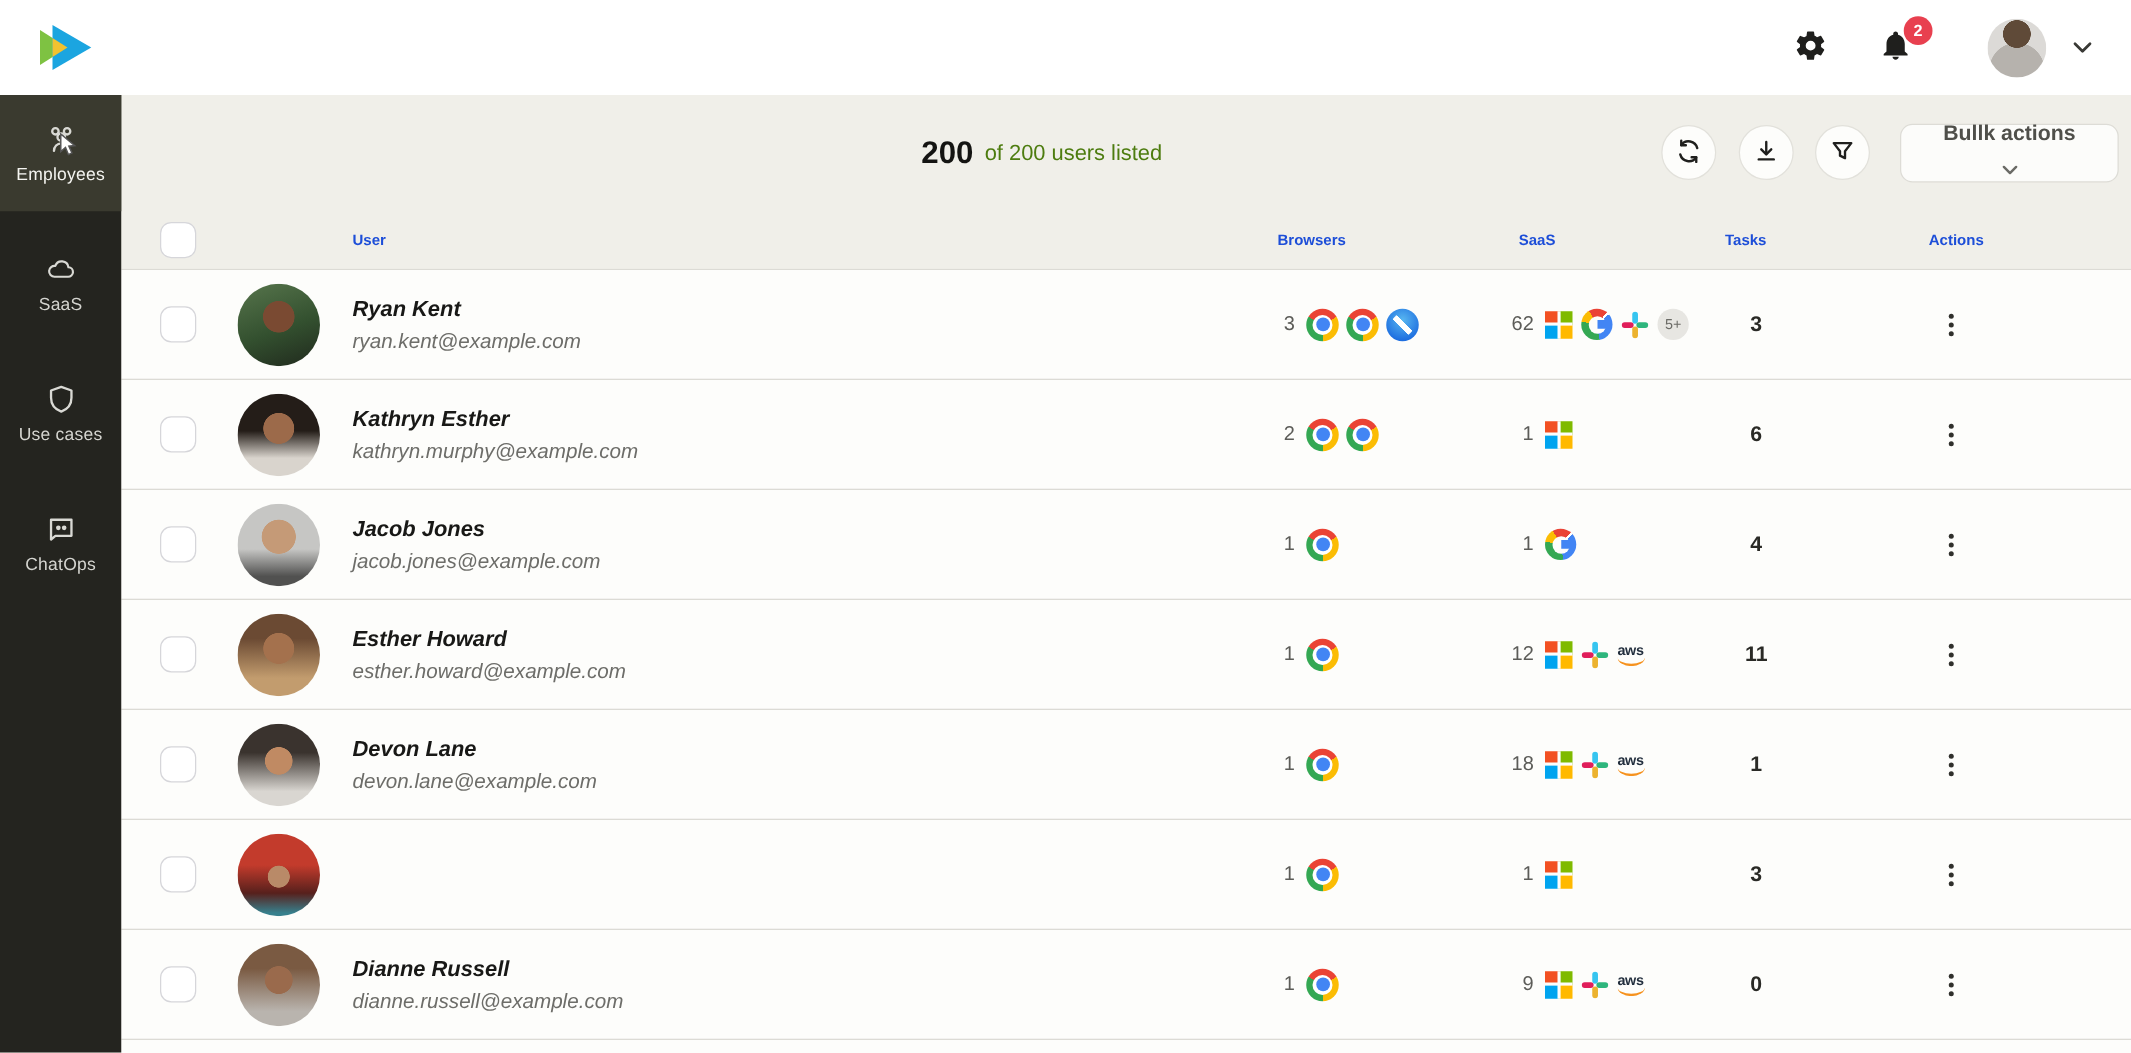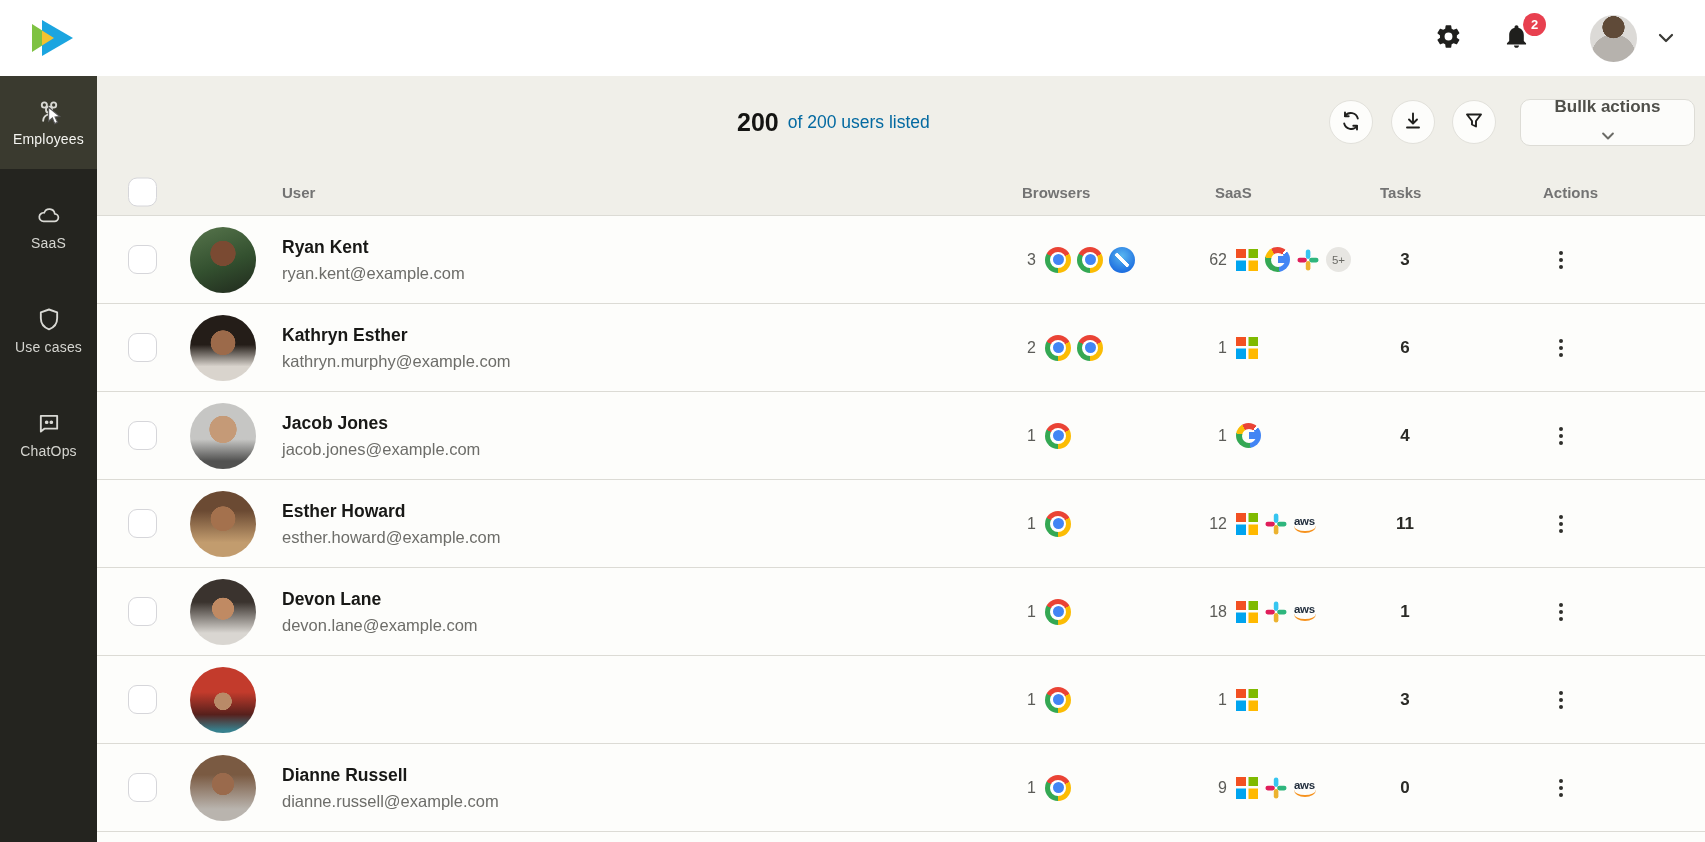--- a/index.html
+++ b/index.html
@@ -40,32 +40,32 @@
   
   .toolbar { position:relative; height:92px; }
   .search-box { position:absolute; left:20px; top:19px; width:584px; height:54px; background:#fff;
     border:1px solid #e8e7e1; border-radius:10px; display:flex; align-items:center; padding:0 18px; }
   .search-box input { flex:1; border:none; outline:none; font-size:17px; color:#2c2c28;
     font-family:"Liberation Sans", sans-serif; margin-left:12px; background:transparent; }
   .search-box input::placeholder { color:#7d7d78; }
   .clear-x { border:none; background:transparent; cursor:pointer; display:flex; padding:4px; }
   .count-wrap { position:absolute; left:640px; top:0; height:92px; display:flex; align-items:center; }
   .count-bold { font-size:25px; font-weight:700; color:#141412; margin-right:9px; }
-  .count-rest { font-size:17.5px; color:#0369a1; }
+  .count-rest { font-size:17.5px; color:#4d7c0f; }
   .circ-btn { position:absolute; top:24px; width:44px; height:44px; border-radius:50%; background:#fdfdfb;
     border:1px solid #e2e1db; display:flex; align-items:center; justify-content:center; cursor:pointer; }
   .btn-refresh { left:1232px; } .btn-download { left:1294px; } .btn-filter { left:1355px; }
   .bulk-btn { position:absolute; left:1423px; top:23px; width:175px; height:47px; background:#fcfcfa;
     border:1px solid #dddcd6; border-radius:10px; display:flex; align-items:center; justify-content:center;
     gap:10px; cursor:pointer;flex-direction:column; }
   .bulk-label { font-size:17px; font-weight:600; color:#4f4f4a; }
 
   
   .thead { position:relative; height:47px; }
-  .th { position:absolute; top:50%; transform:translateY(-50%); font-size:15px; font-weight:700; color:#737373; }
+  .th { position:absolute; top:50%; transform:translateY(-50%); font-size:12px; font-weight:700; color:#1d4ed8; }
   .th-user { left:185px; } .th-browsers { left:925px; } .th-saas { left:1118px; }
   .th-tasks { left:1283px; } .th-actions { left:1446px; }
 
   
   .cb { display:inline-block; width:29px; height:29px; background:#fff; border:1.5px solid #d6d6da;
     border-radius:9px; cursor:pointer; }
   .thead .cb { position:absolute; left:31px; top:50%; transform:translateY(-50%); }
 
   
   .rows { position:relative; }
@@ -79,21 +79,21 @@
   .av-a3 { background:radial-gradient(circle at 50% 40%, #c59a77 0 26%, rgba(0,0,0,0) 27%),
            linear-gradient(180deg,#c6c6c4 0 55%,#515150 88%); }
   .av-a4 { background:radial-gradient(circle at 50% 42%, #a4714d 0 24%, rgba(0,0,0,0) 25%),
            linear-gradient(180deg,#6b4a33 0 30%,#c29c6e 78%); }
   .av-a5 { background:radial-gradient(circle at 50% 45%, #c08a63 0 22%, rgba(0,0,0,0) 23%),
            linear-gradient(180deg,#3a332e 0 35%,#d9d6d1 82%); }
   .av-a6 { background:radial-gradient(circle at 50% 52%, #b98a68 0 18%, rgba(0,0,0,0) 19%),
            linear-gradient(180deg,#c33b2c 0 38%,#57201c 72%,#37808d 96%); }
   .av-a7 { background:radial-gradient(circle at 50% 44%, #9a6a4c 0 22%, rgba(0,0,0,0) 23%),
            linear-gradient(180deg,#7a5a42 0 30%,#b9b4ae 82%); }
-  .utext { position:absolute; left:185px; top:50%; transform:translateY(-50%); }
+  .utext { position:absolute; left:185px; top:50%; transform:translateY(-50%);font-style:italic; }
   .uname { font-size:17.5px; font-weight:700; color:#181816; margin-bottom:6px; }
   .uemail { font-size:16.5px; color:#6d6d69; }
   .cell { position:absolute; top:0; height:100%; display:flex; align-items:center; gap:6px; }
   .cell-browsers { left:905px; }
   .cell-saas { left:1100px; gap:7px; }
   .cnt { font-size:16px; font-weight:500; color:#5c5c58; text-align:right; }
   .cell-browsers .cnt { width:34px; margin-right:3px; }
   .cell-saas .cnt { width:30px; margin-right:2px; }
   .tasks { position:absolute; left:1290px; width:36px; top:0; height:100%; display:flex;
     align-items:center; justify-content:center; font-size:17px; font-weight:600; color:#2a2a26; }

